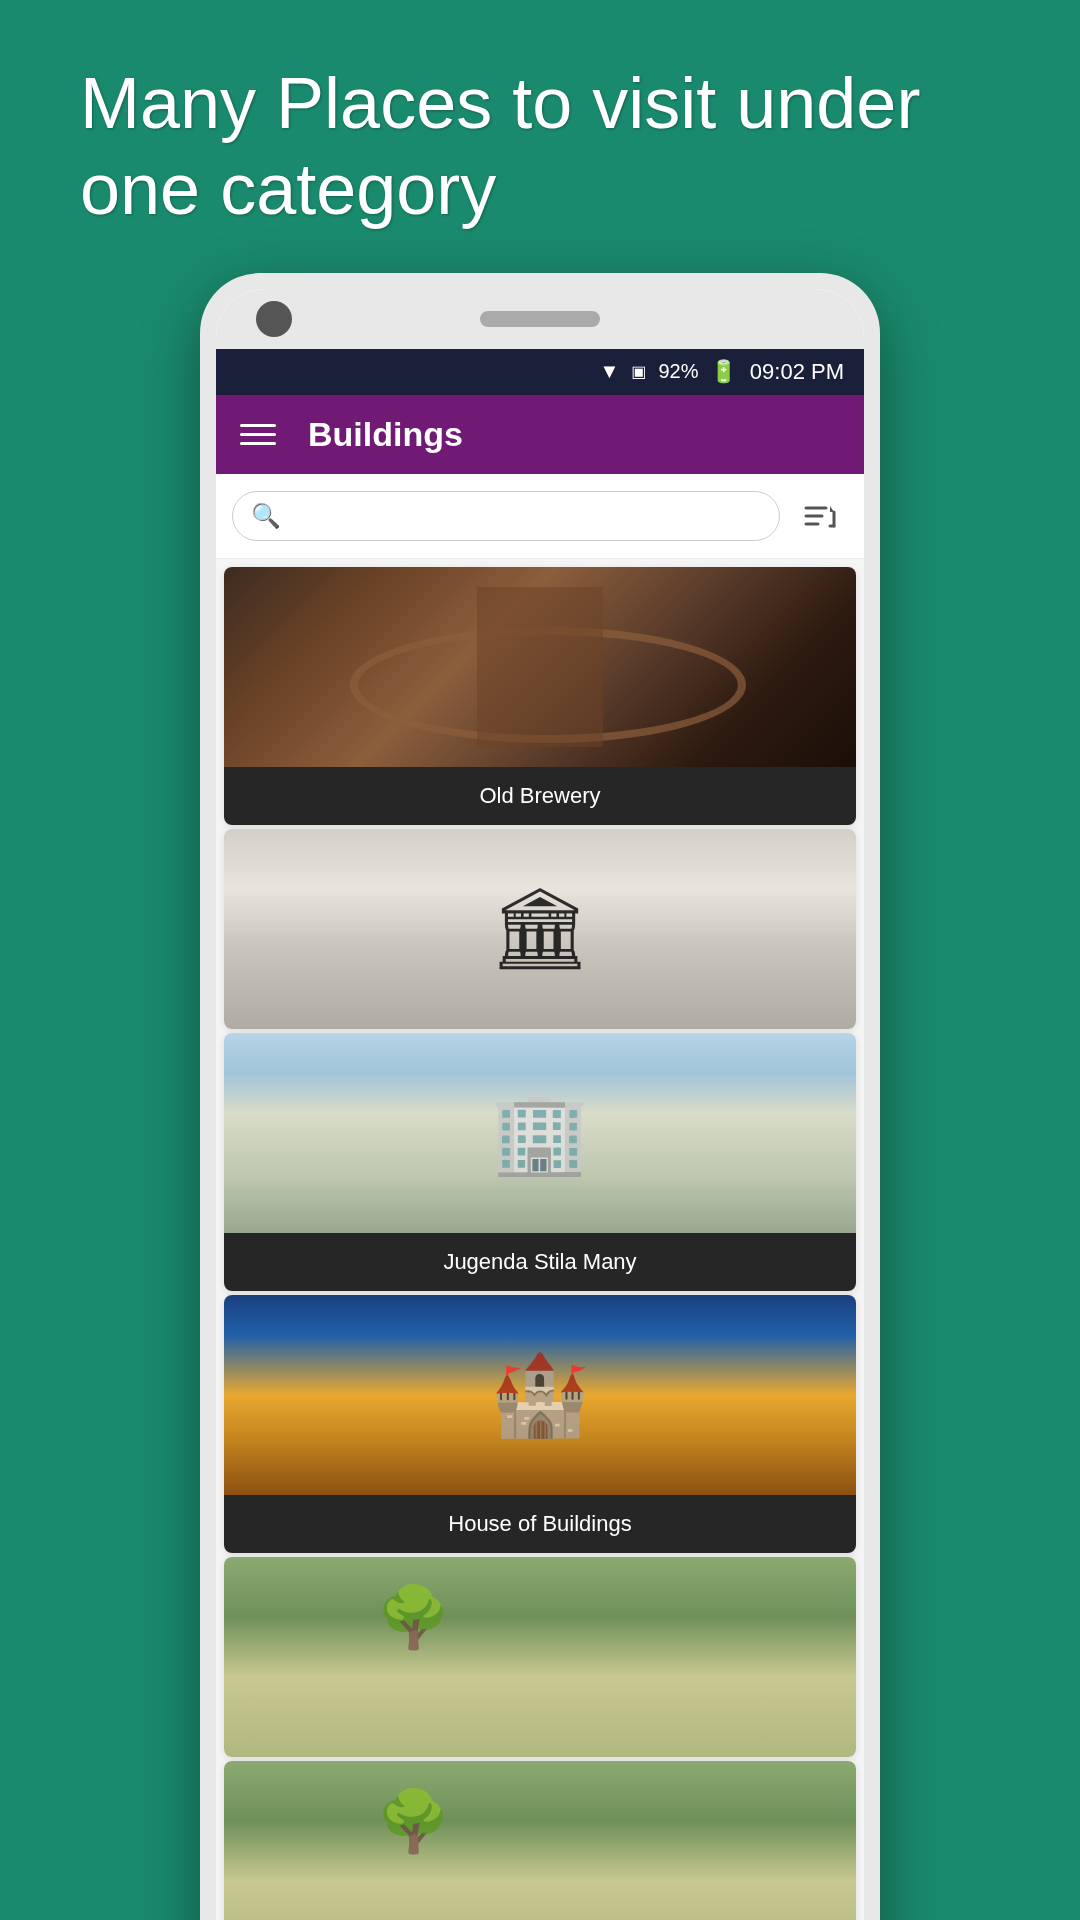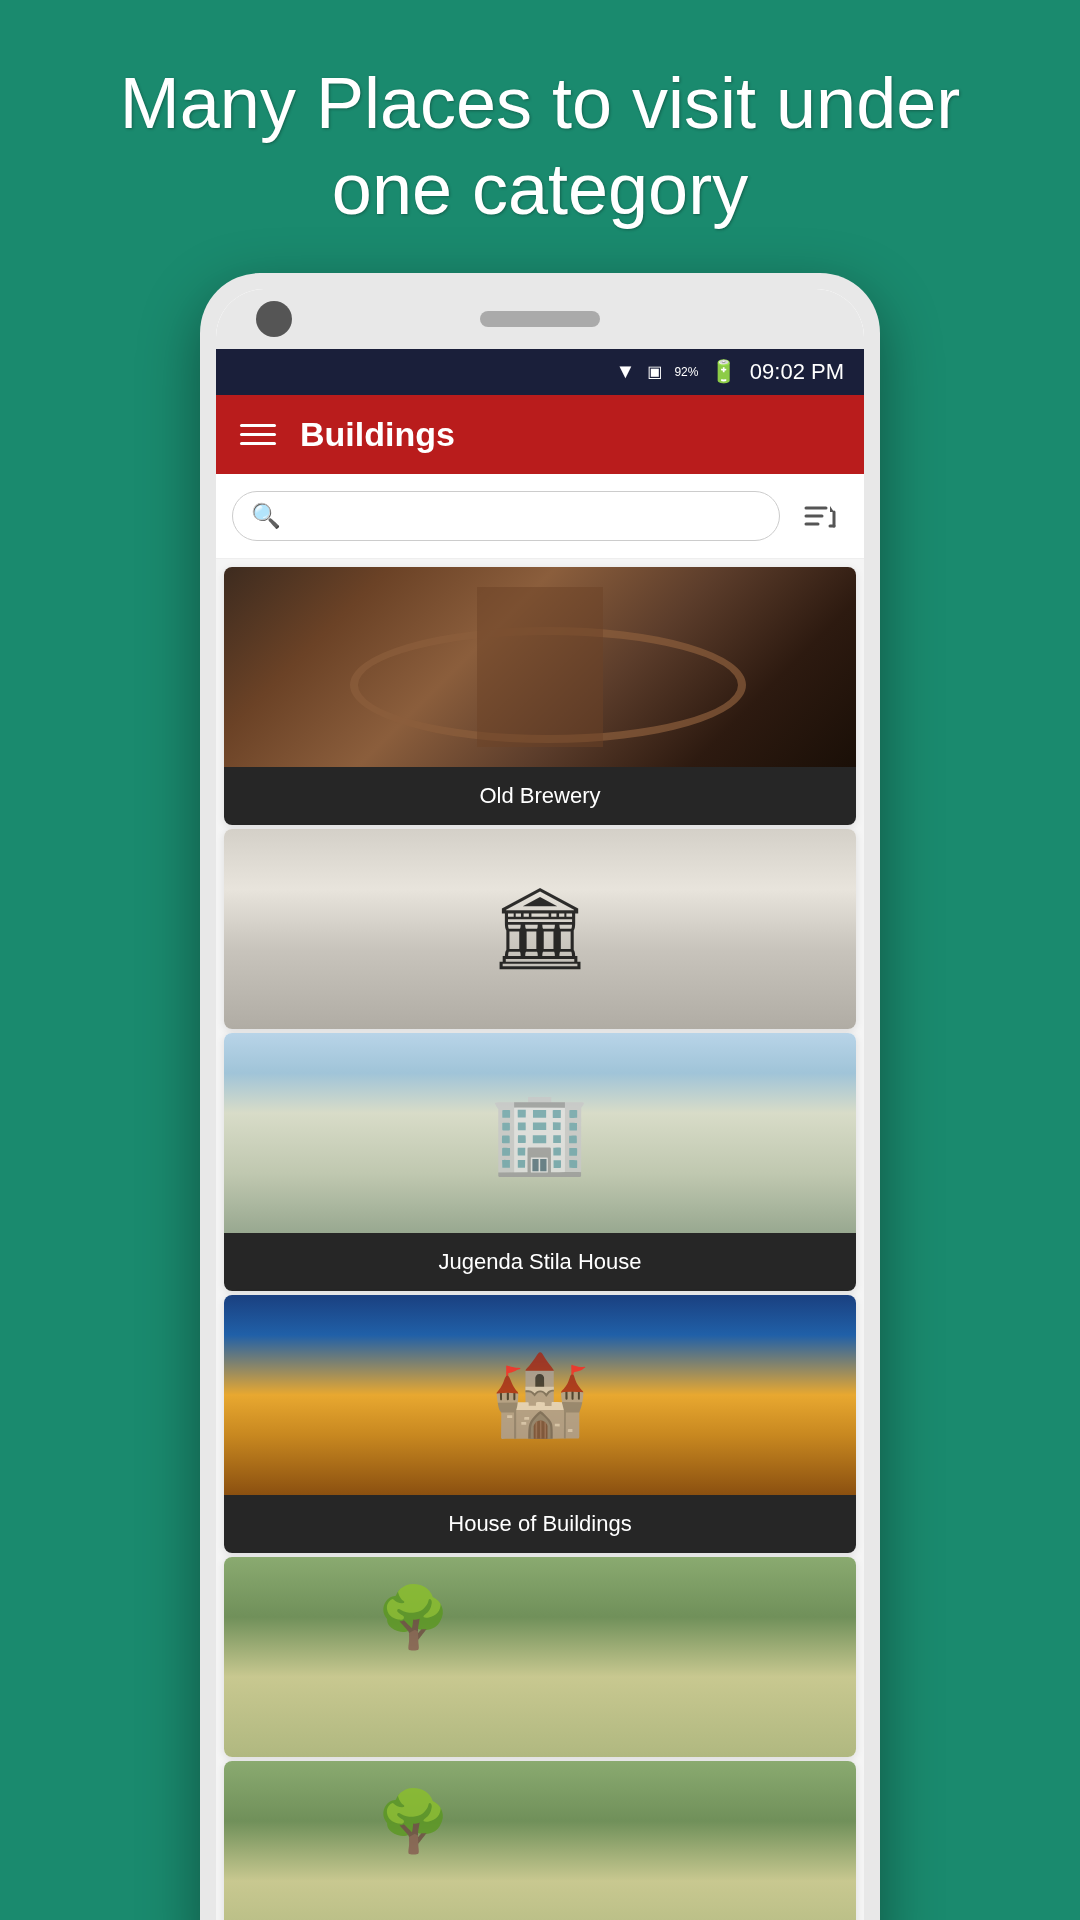--- a/index.html
+++ b/index.html
@@ -13,21 +13,20 @@
       flex-direction: column;
       align-items: center;
       position: relative;
       overflow: hidden;
     }
 
     .page-title {
       color: white;
       font-size: 72px;
       font-weight: 300;
-      text-align: center;
       padding: 60px 80px 40px;
       line-height: 1.2;
       text-shadow: 1px 1px 3px rgba(0,0,0,0.3);
     }
 
     .phone-wrapper {
       width: 680px;
       background: #e8e8e8;
       border-radius: 60px;
       padding: 16px;
@@ -75,29 +74,29 @@
       display: flex;
       align-items: center;
       justify-content: flex-end;
       padding: 10px 20px;
       font-size: 22px;
       gap: 12px;
     }
 
     .wifi-icon { font-size: 20px; }
     .signal-icon { font-size: 16px; }
-    .battery-text { font-size: 12px; }
+    .battery-text { font-size: 20px; }
 
     .app-bar {
-      background: #b91c1c;
+      background: #701a75;
       color: white;
       display: flex;
       align-items: center;
       padding: 20px 24px;
-      gap: 24px;
+      gap: 32px;
     }
 
     .hamburger {
       display: flex;
       flex-direction: column;
       gap: 6px;
       cursor: pointer;
     }
 
     .hamburger span {
@@ -335,21 +334,21 @@
           <div class="card-image-placeholder img-old-brewery"></div>
           <div class="card-label">Old Brewery</div>
         </div>
 
         <div class="card">
           <div class="card-image-placeholder img-alberta"></div>
         </div>
 
         <div class="card">
           <div class="card-image-placeholder img-jugenda"></div>
-          <div class="card-label">Jugenda Stila House</div>
+          <div class="card-label">Jugenda Stila Many</div>
         </div>
 
         <div class="card">
           <div class="card-image-placeholder img-blackheads"></div>
           <div class="card-label">House of Buildings</div>
         </div>
 
         <div class="card">
           <div class="card-image-placeholder img-partial"></div>
         </div>

